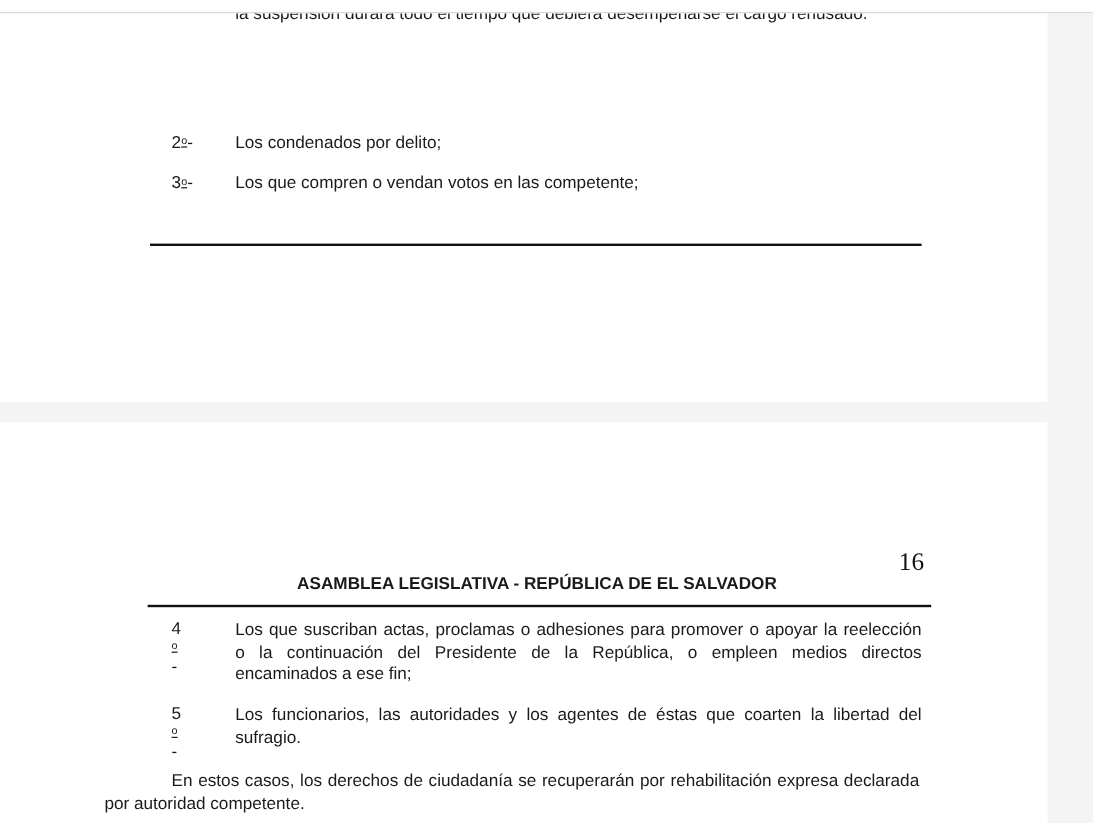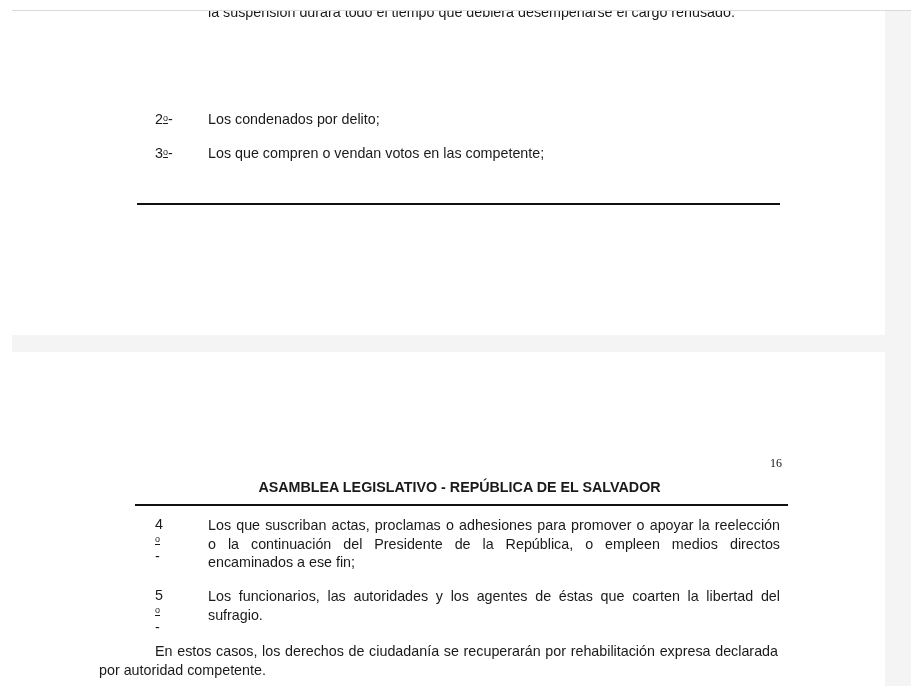--- a/index.html
+++ b/index.html
@@ -1,18 +1,18 @@
 <!DOCTYPE html>
 <html><head>
 <meta charset="utf-8">
 <style>
   * { margin:0; padding:0; box-sizing:border-box; }
   html,body { width:911px; height:686px; overflow:hidden; background:#ffffff;
     font-family:"Liberation Sans","DejaVu Sans",sans-serif; }
-  .stage { position:absolute; top:0; left:12px; width:781px; height:686px; }
+  .stage { position:absolute; top:0; left:0; width:781px; height:686px; }
 
   .topbar { position:absolute; left:0; top:0; width:911px; height:11px;
     background:#ffffff; border-bottom:1px solid #d9d9d9; z-index:6; }
 
   .viewer { position:absolute; left:0; top:11px; width:911px; height:675px;
     background:#f4f4f4; }
 
   .page { position:absolute; left:0; width:873px; background:#ffffff;
     overflow:hidden; color:#1a1a1a; font-size:14.3px; }
   .page1 { top:0; height:324px; }
@@ -31,21 +31,21 @@
   .ord { display:inline-block; font-size:9px; line-height:9px;
     vertical-align:3.5px; border-bottom:1px solid #1a1a1a; }
 
   .rule { height:1.5px; background:#111111; }
   .rule1 { left:125px; top:192px; width:643px; }
   .rule2 { left:123px; top:152px; width:653px; }
 
   .p1title { left:125px; top:201px; width:643px; text-align:center; font-weight:bold; }
 
   .pagenum { left:125px; top:104px; width:645px; text-align:right;
-    font-family:"Liberation Serif","DejaVu Serif",serif; font-size:12px; color:#111; }
+    font-family:"Liberation Serif","DejaVu Serif",serif; font-size:21px; color:#111; }
   .p2header { left:125px; top:127px; width:645px; text-align:center; font-weight:bold; }
 
   .p2item .numcol-abs { position:absolute; left:143px; top:0; }
   .p2item .body { position:absolute; left:196px; top:0; width:572px; line-height:18.5px; }
   .item4 { left:0; top:164px; }
   .item5 { left:0; top:235px; }
   .jl { text-align:justify; text-align-last:justify; }
 
   .closing { left:87px; top:290px; width:679px; line-height:18.5px; }
   .closing .first { text-indent:56px; text-align:justify; text-align-last:justify; }
@@ -74,21 +74,21 @@
       </div>
 
       <div class="abs rule rule1"></div>
 
     </div>
 
     <div class="page page2">
 
       <div class="abs pagenum">16</div>
 
-      <div class="abs p2header">ASAMBLEA LEGISLATIVO - REPÚBLICA DE EL SALVADOR</div>
+      <div class="abs p2header">ASAMBLEA LEGISLATIVA - REPÚBLICA DE EL SALVADOR</div>
 
       <div class="abs rule rule2"></div>
 
       <div class="abs p2item item4">
         <span class="numcol-abs"><span>4</span><span class="ord">o</span><span>-</span></span>
         <div class="body">
           <div class="jl">Los que suscriban actas, proclamas o adhesiones para promover o apoyar la reelección</div>
           <div class="jl">o la continuación del Presidente de la República, o empleen medios directos</div>
           <div>encaminados a ese fin;</div>
         </div>

